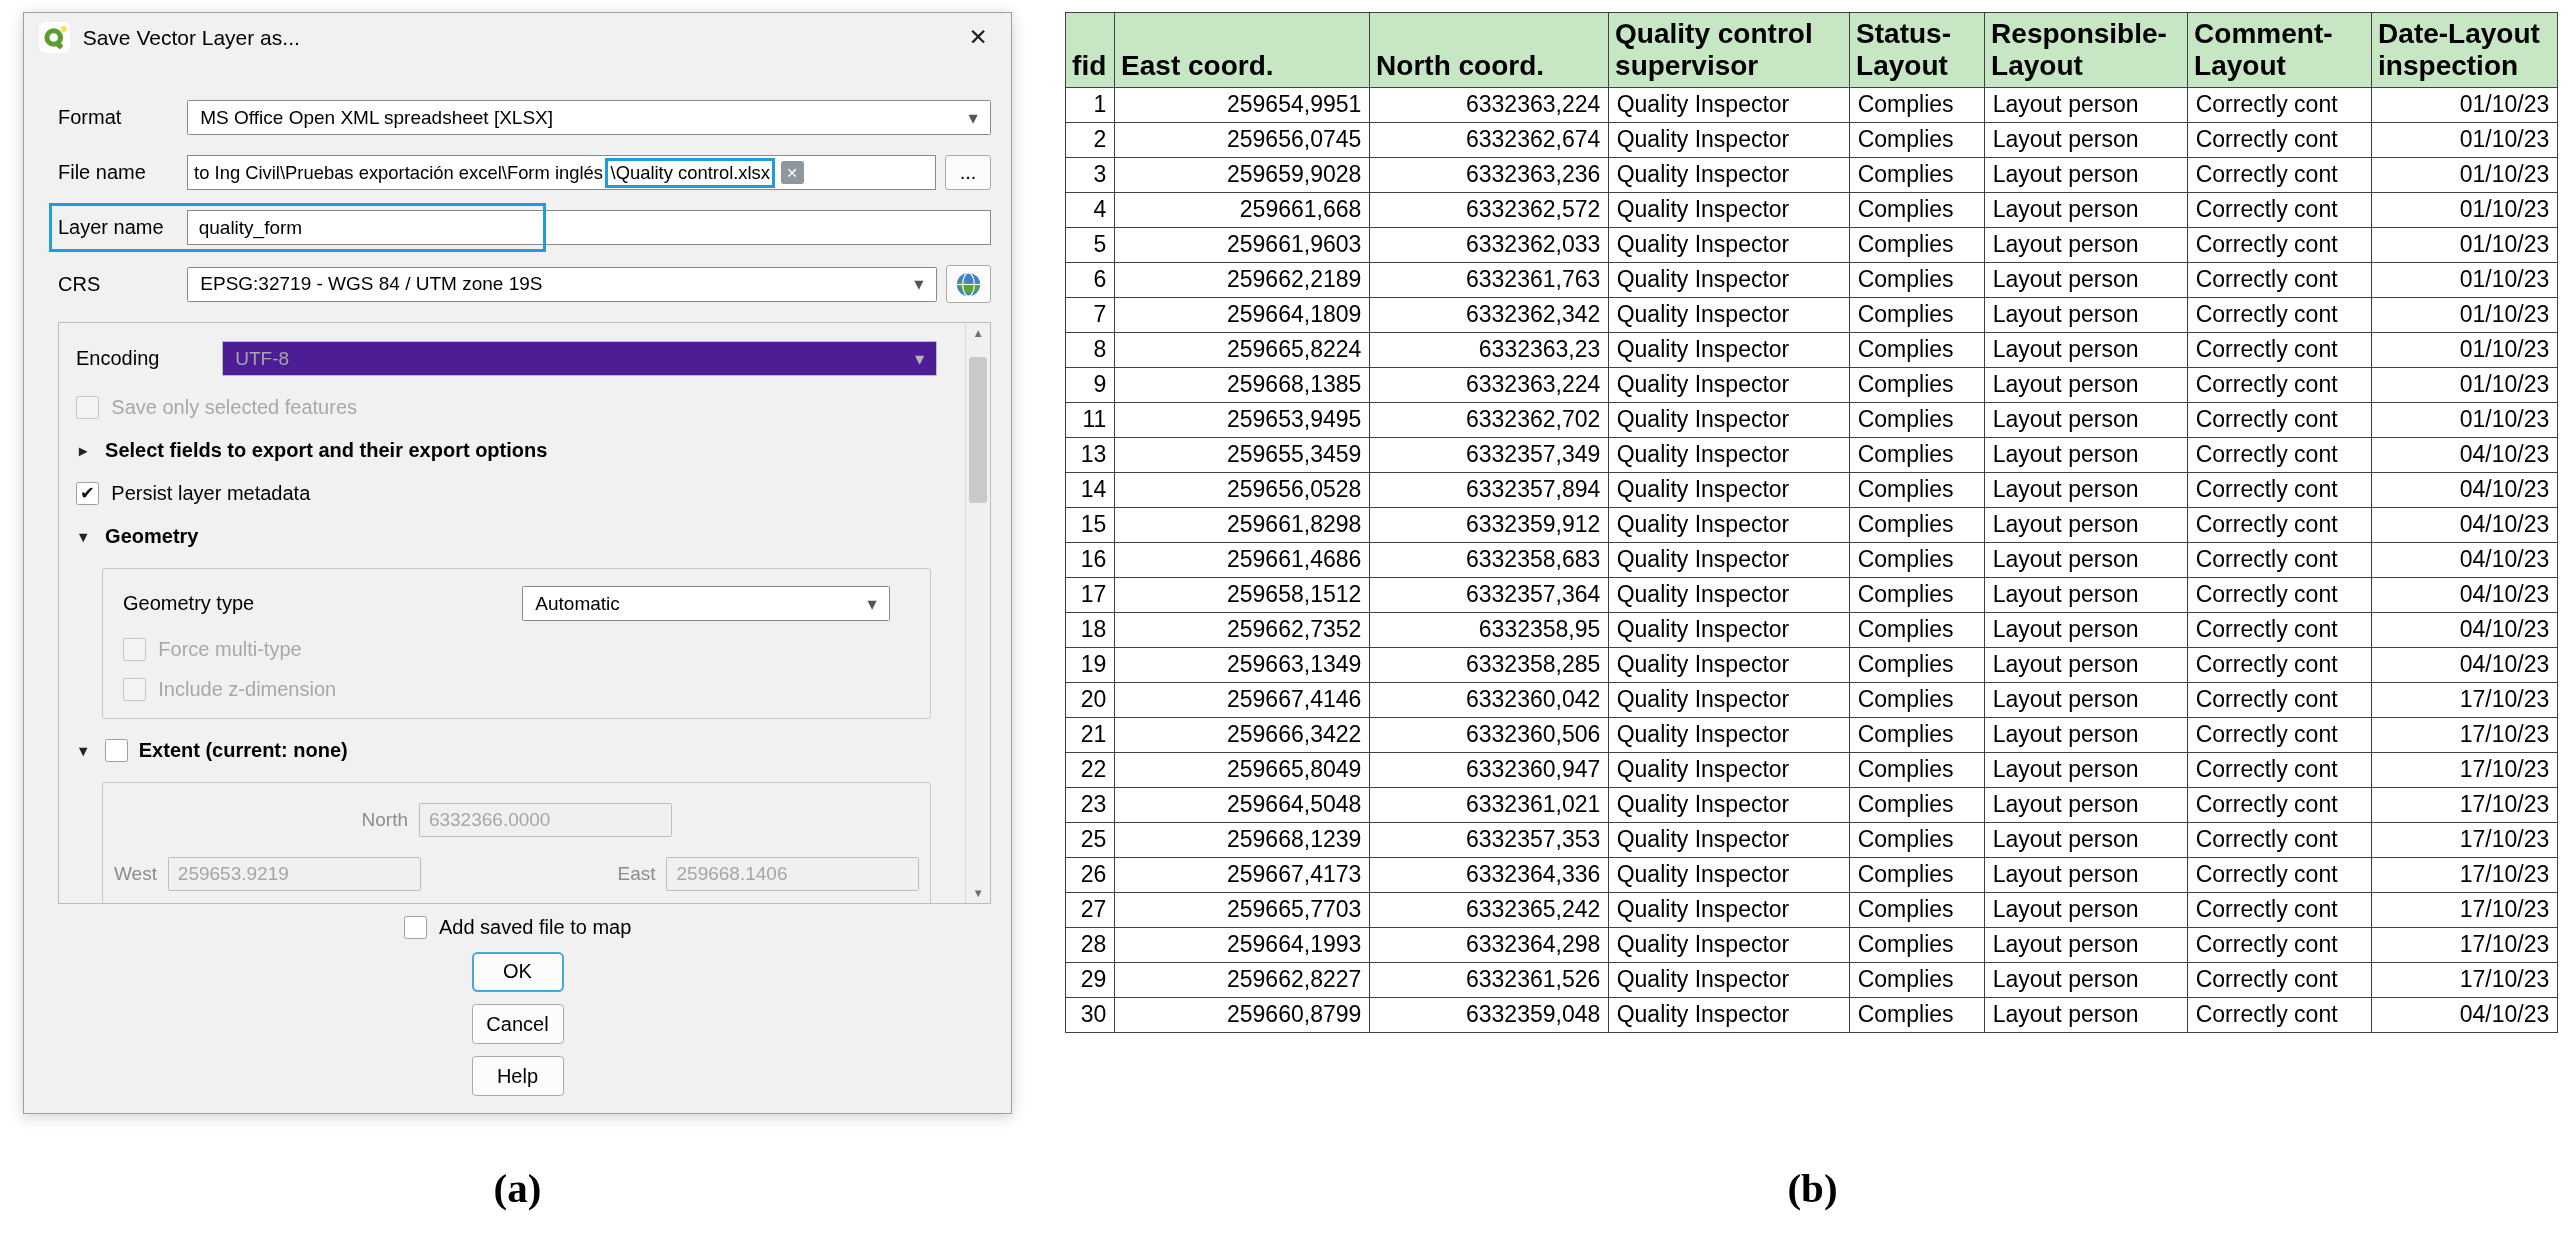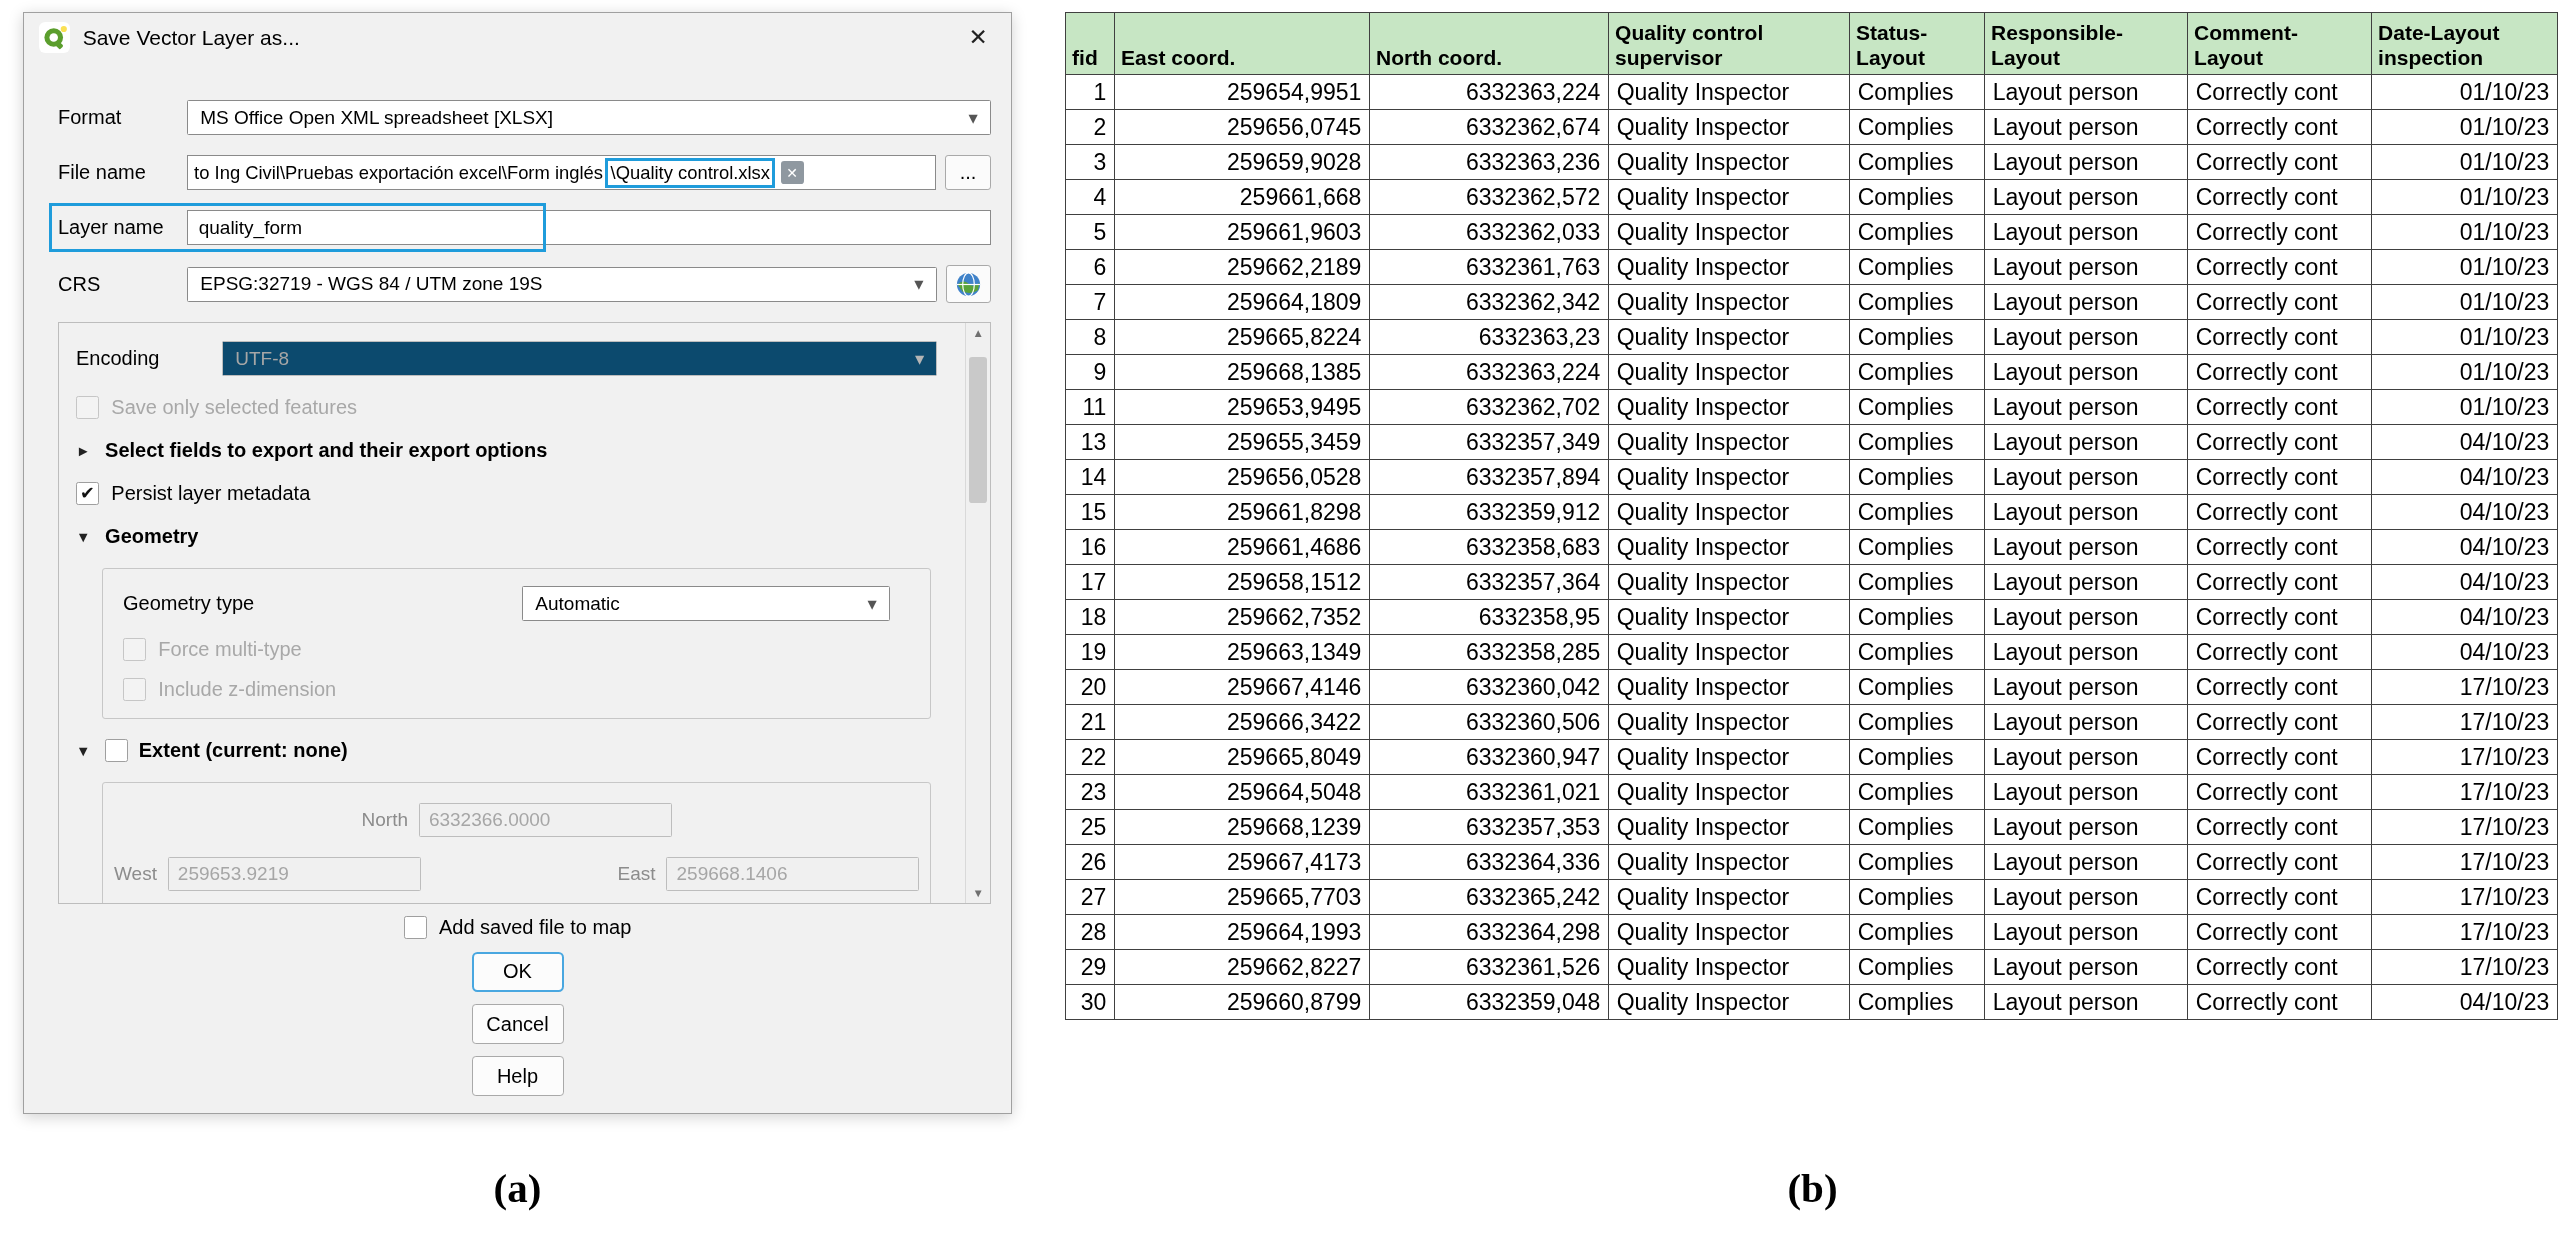--- a/index.html
+++ b/index.html
@@ -24,21 +24,21 @@
   .close{margin-left:auto;font-size:23px;width:35px;text-align:center;color:#222;cursor:pointer;}
 
   .formgrid{padding:38px 20px 0 34px;display:flex;flex-direction:column;gap:20px;}
   .frow{display:flex;align-items:center;min-height:35px;position:relative;}
   .flabel{width:129px;flex:0 0 auto;font-size:20px;}
   .select{
     flex:1;height:35px;background:#fff;border:0.8px solid #8a8a8a;border-radius:1.5px;
     display:flex;align-items:center;padding:0 12.3px;font-size:19px;white-space:nowrap;overflow:hidden;
   }
   .caret{margin-left:auto;color:#555;font-size:18.4px;padding-left:7.7px;}
-  .select.disabled{background:#0c4a6e;color:#a6a6a6;border-color:#bdbdbd;}
+  .select.disabled{background:#4c1d95;color:#a6a6a6;border-color:#bdbdbd;}
 
   .filewrap{flex:1;display:flex;align-items:center;gap:9.2px;min-width:0;}
   .fileinput{
     flex:1;height:35px;background:#fff;border:0.8px solid #8a8a8a;display:flex;align-items:center;
     padding:0 6.1px;font-size:18.4px;white-space:nowrap;overflow:hidden;min-width:0;
   }
   .hl-box{display:inline-flex;align-items:center;border:3.8px solid var(--accent);padding:0.8px 2.3px;margin:0 2.3px;flex:0 0 auto;}
   .clear-btn{width:23px;height:23px;flex:0 0 auto;background:#8f98a0;color:#fff;border-radius:3.1px;
     font-size:14px;display:flex;align-items:center;justify-content:center;margin-left:3.1px;}
   .browse-btn{width:46px;height:35px;flex:0 0 auto;background:#fbfbfb;border:0.8px solid #a9a9a9;border-radius:3.1px;
@@ -93,21 +93,21 @@
     font-size:20px;display:flex;align-items:center;justify-content:center;}
   .btn.primary{border:2.3px solid #49a7e0;border-radius:5.4px;}
 
   
   .sheet{position:absolute;left:1065px;top:12.3px;}
   table{border-collapse:collapse;table-layout:fixed;font-size:23px;}
   col.w0{width:49px;}col.w1{width:255px;}col.w2{width:239px;}col.w3{width:241px;}
   col.w4{width:135px;}col.w5{width:203px;}col.w6{width:184px;}col.w7{width:186px;}
   th,td{border:1.5px solid #404040;padding:1.5px 7.7px;white-space:nowrap;overflow:hidden;}
   th{background:var(--header-green);font-weight:bold;text-align:left;vertical-align:bottom;
-     font-size:21px;line-height:1.15;height:62px;padding:4.6px 6.1px;white-space:normal;}
+     font-size:28px;line-height:1.15;height:74px;padding:4.6px 6.1px;white-space:normal;}
   td{height:35px;}
   td:nth-child(1),td:nth-child(2),td:nth-child(3),td:nth-child(8){text-align:right;}
 
   
   .cap{position:absolute;top:1164px;font-family:"Liberation Serif",serif;font-weight:bold;font-size:41px;text-align:center;}
   .cap-a{left:23px;width:989px;}
   .cap-b{left:1065px;width:1495px;}
 </style>
 </head>
 <body>

